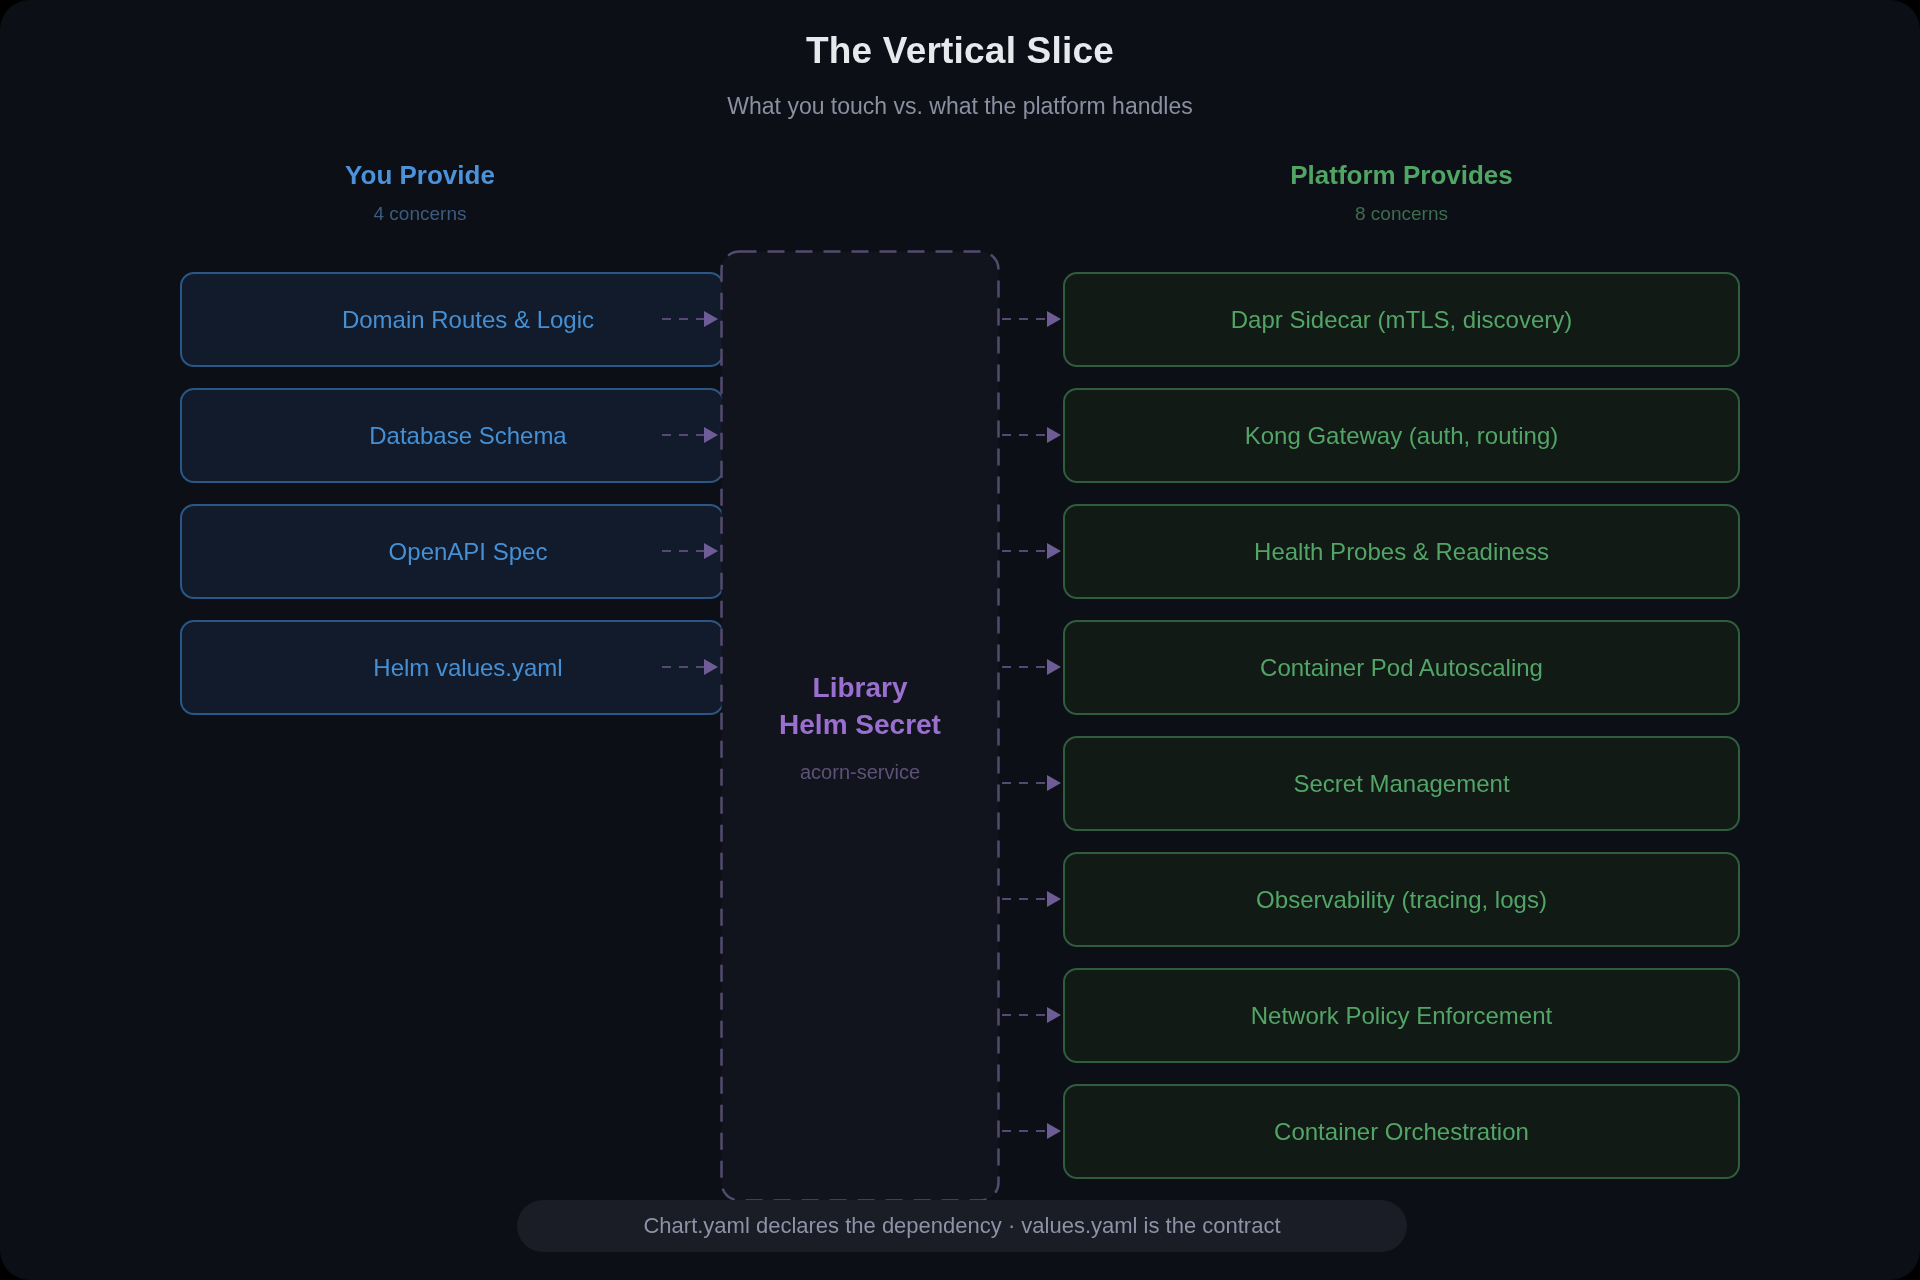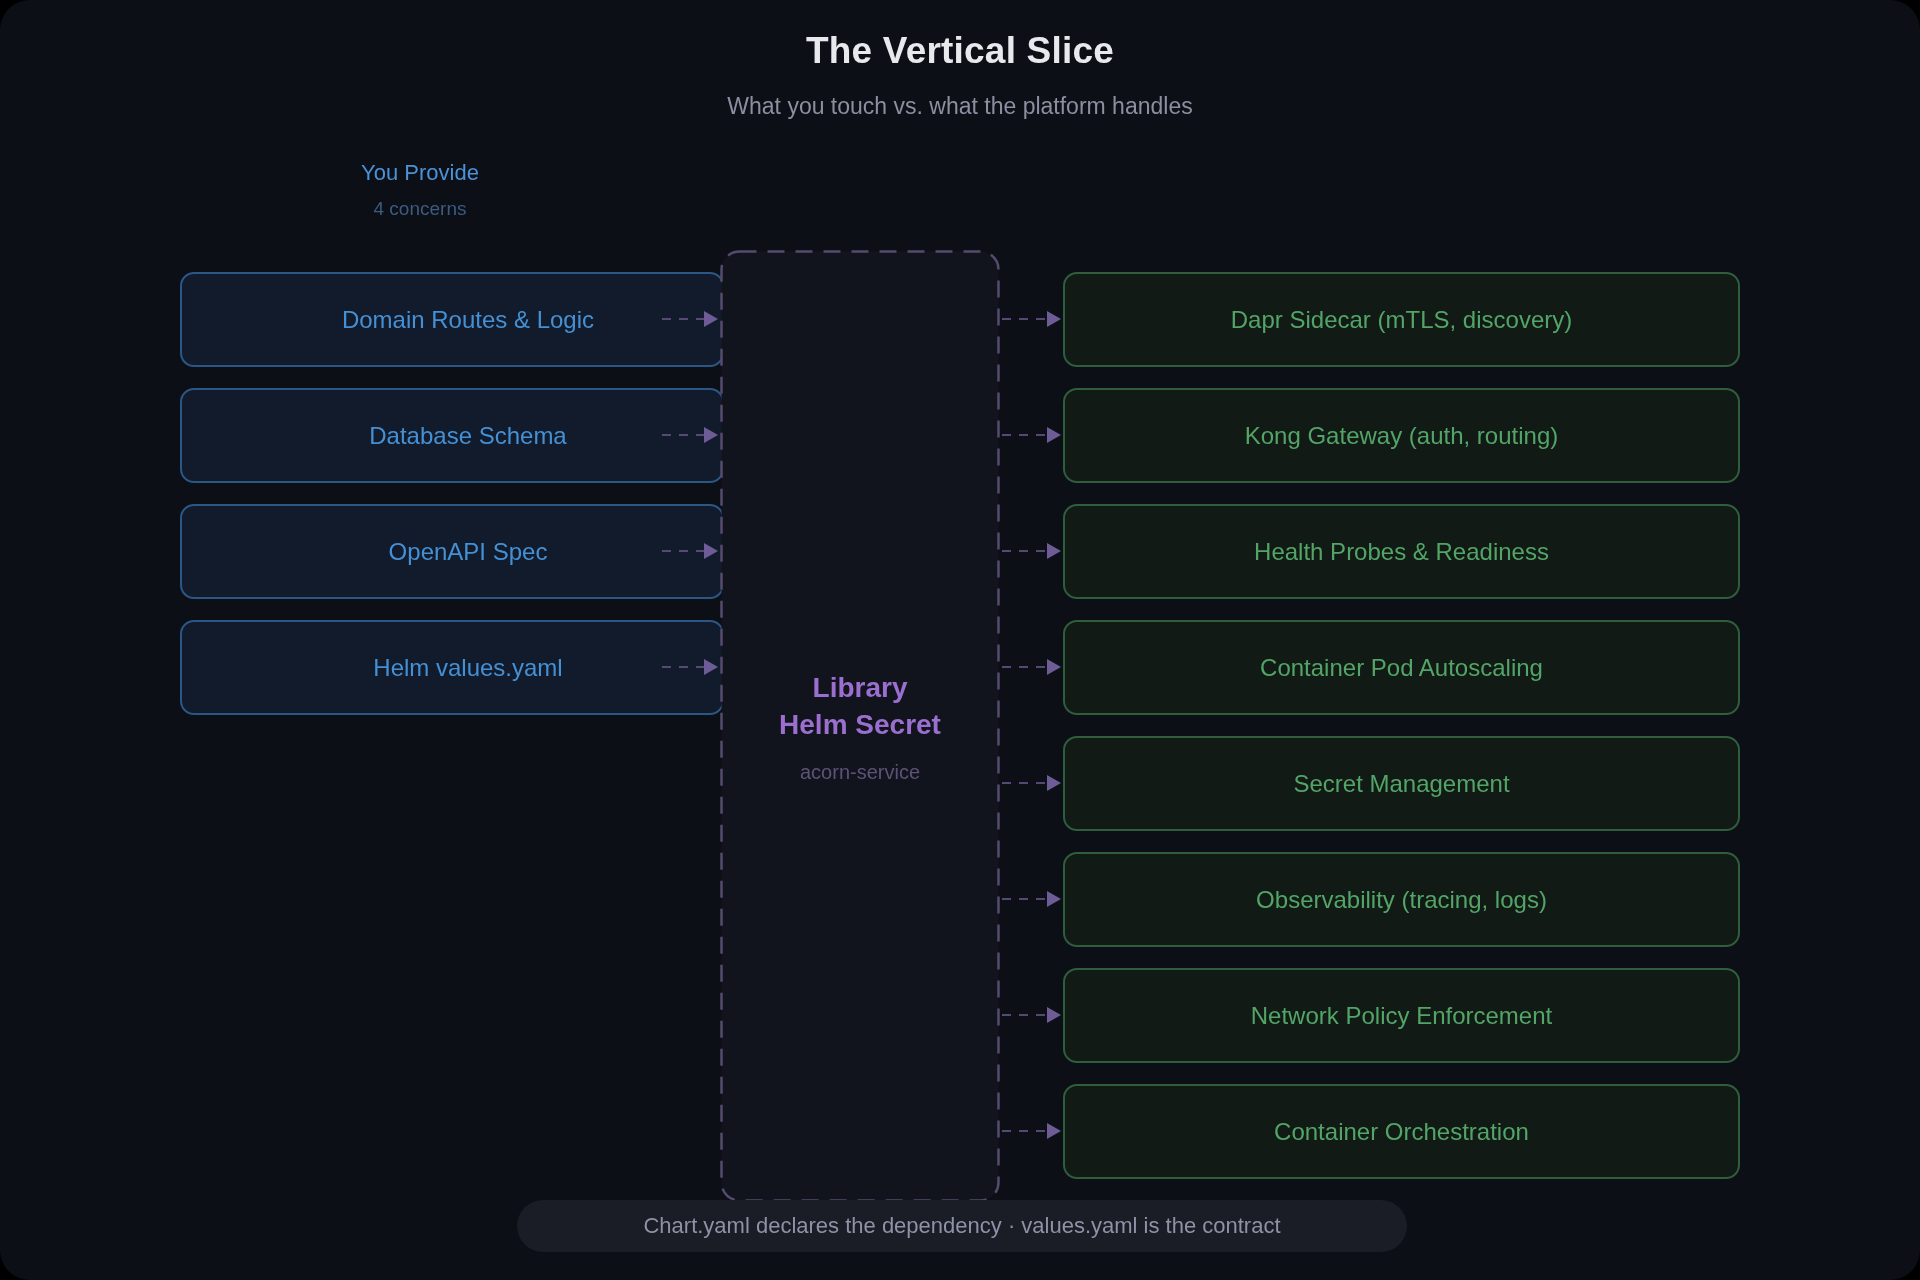--- a/index.html
+++ b/index.html
@@ -24,21 +24,21 @@
   .main-subtitle {
     position: absolute; left: 0; top: 93px; width: 100%;
     text-align: center;
     font-size: 23px; color: #8b8fa0;
   }
 
   
   .col-header { position: absolute; text-align: center; }
   .col-header.left  { left: 180px;  width: 480px; top: 160px; }
   .col-header.right { left: 1063px; width: 677px; top: 160px; }
-  .col-header .heading { font-size: 22px; font-weight: 400; }
+  .col-header .heading { font-size: 26px; font-weight: 700; }
   .col-header.left  .heading { color: #4b92d8; }
   .col-header.right .heading { color: #50a464; }
   .col-header .count { margin-top: 12px; font-size: 19px; }
   .col-header.left  .count { color: #3b5c80; }
   .col-header.right .count { color: #3c6e4e; }
 
   
   .node {
     position: absolute; height: 95px;
     display: flex; align-items: center; justify-content: center;
@@ -101,20 +101,24 @@
 <div class="canvas">
 
   <div class="main-title">The Vertical Slice</div>
   <div class="main-subtitle">What you touch vs. what the platform handles</div>
 
   <div class="col-header left">
     <div class="heading">You Provide</div>
     <div class="count">4 concerns</div>
   </div>
 
+  <div class="col-header right">
+    <div class="heading">Platform Provides</div>
+    <div class="count">8 concerns</div>
+  </div>
 
   <div class="node you" style="top:272px">
       <span>Domain Routes &amp; Logic</span>
     </div>
   <div class="node you" style="top:388px">
       <span>Database Schema</span>
     </div>
   <div class="node you" style="top:504px">
       <span>OpenAPI Spec</span>
     </div>

